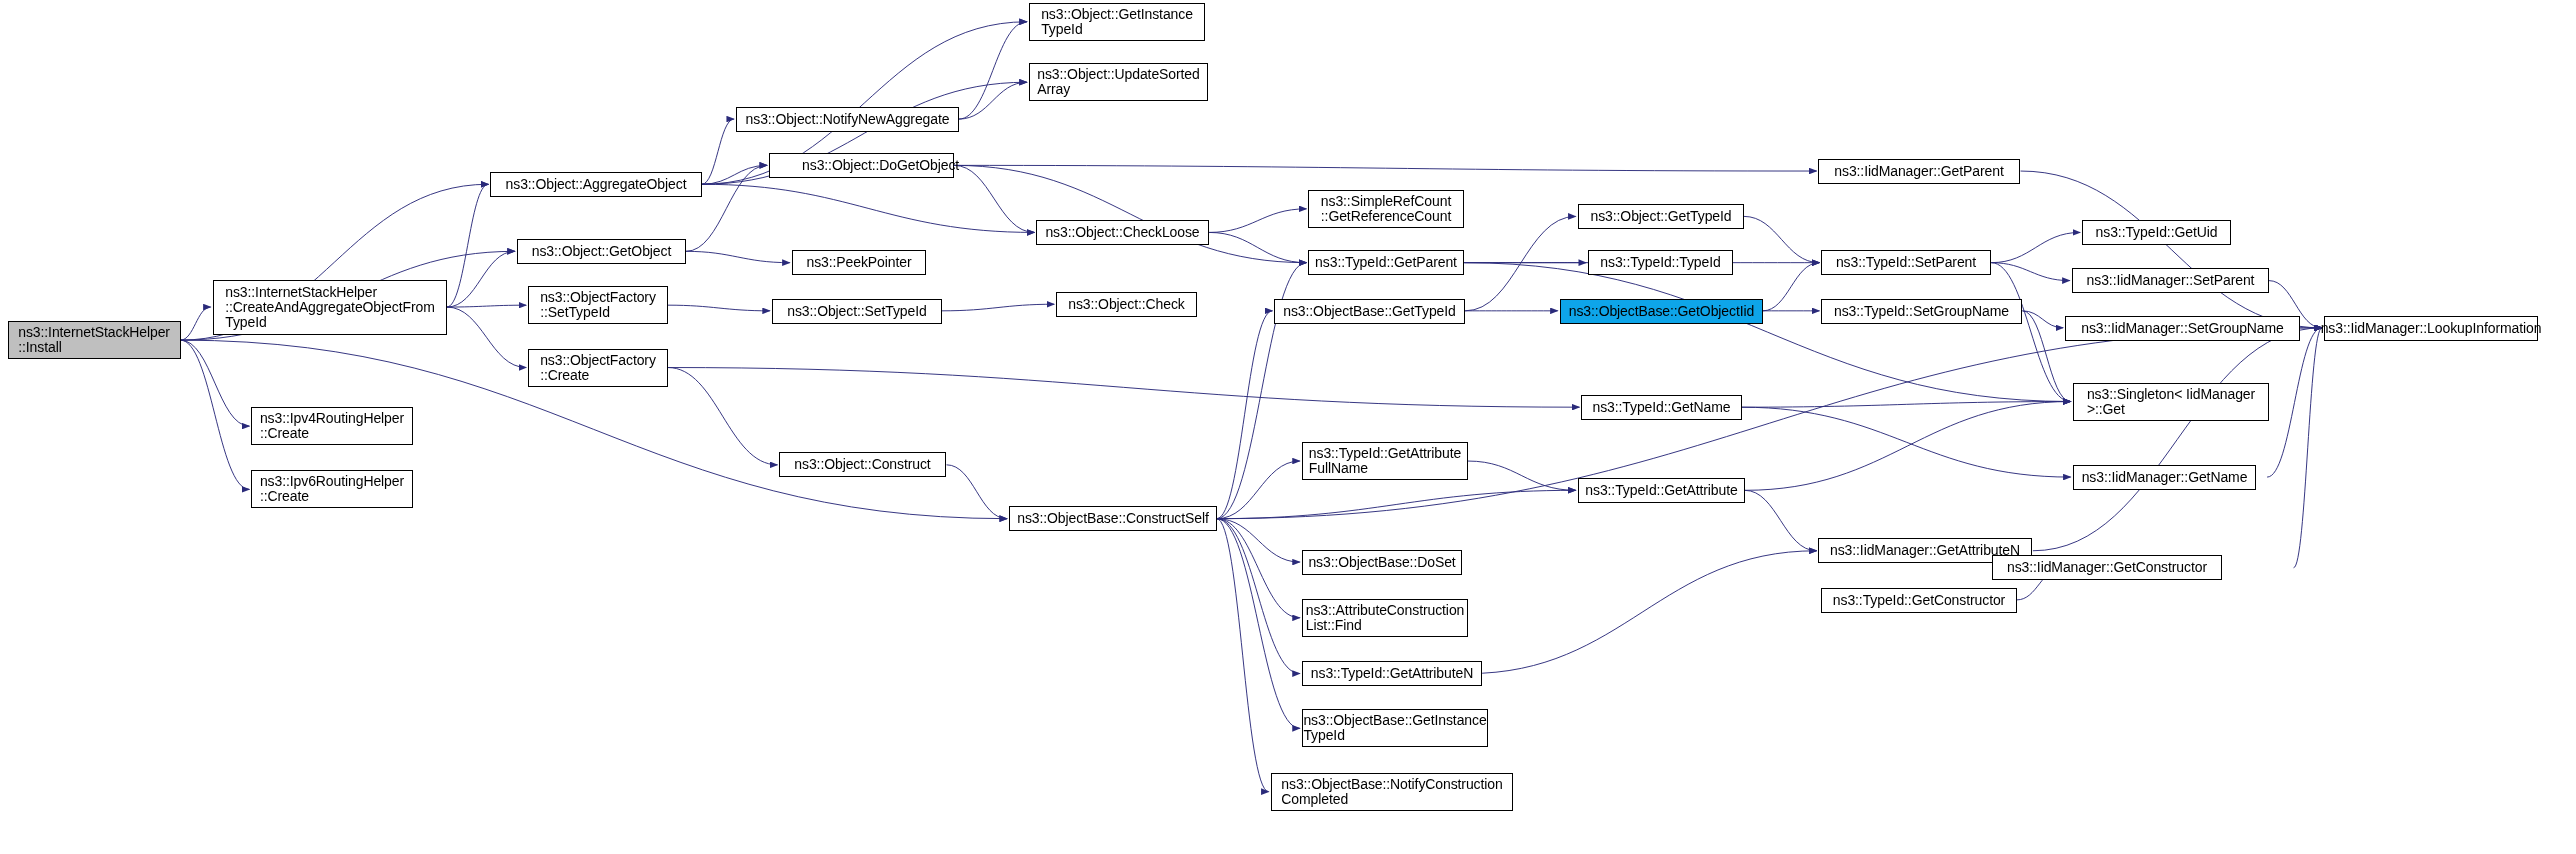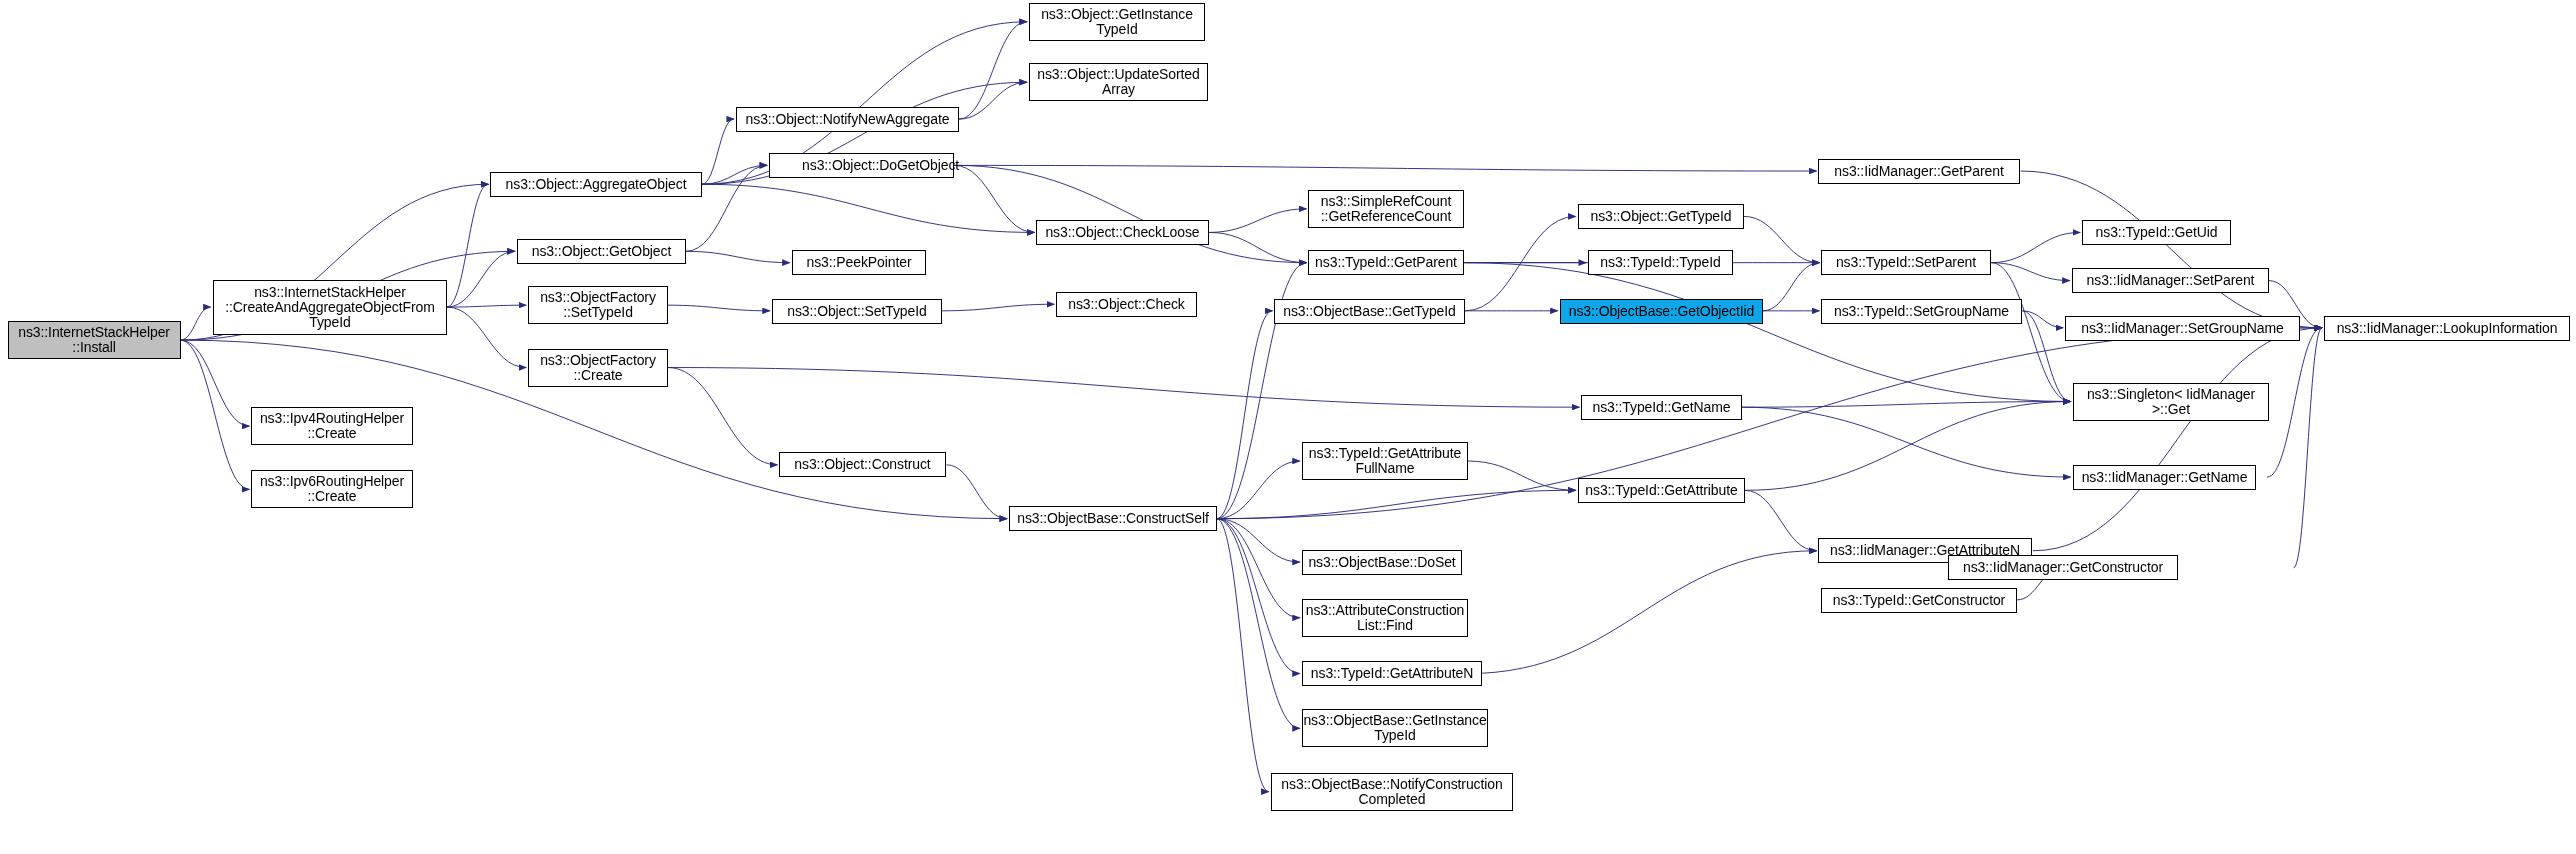--- a/index.html
+++ b/index.html
@@ -27,21 +27,20 @@
     position: absolute;
     box-sizing: border-box;
     border: 0.9px solid #000000;
     background: #ffffff;
     color: #000000;
     font-size: 14px;
     line-height: 15px;
     display: flex;
     align-items: center;
     justify-content: center;
-    text-align: center;
     padding: 0.9px 2.8px;
     white-space: pre-line;
     letter-spacing: -0.1px;
   }
   .node.root {
     background: #bfbfbf;
   }
 </style>
 </head>
 <body>
@@ -172,17 +171,17 @@
       <div class="node" style="left: 1821px; top: 588px; width: 196px; height: 24.6px; background: rgb(255, 255, 255); border-color: rgb(0, 0, 0);">ns3::TypeId::GetConstructor</div>
       <div class="node" style="left: 1818px; top: 159px; width: 202px; height: 24.6px; background: rgb(255, 255, 255); border-color: rgb(0, 0, 0);">ns3::IidManager::GetParent</div>
       <div class="node" style="left: 1821px; top: 250px; width: 170px; height: 24.6px; background: rgb(255, 255, 255); border-color: rgb(0, 0, 0);">ns3::TypeId::SetParent</div>
       <div class="node" style="left: 1821px; top: 299px; width: 201px; height: 24.6px; background: rgb(255, 255, 255); border-color: rgb(0, 0, 0);">ns3::TypeId::SetGroupName</div>
       <div class="node" style="left: 2082px; top: 220px; width: 149px; height: 24.6px; background: rgb(255, 255, 255); border-color: rgb(0, 0, 0);">ns3::TypeId::GetUid</div>
       <div class="node" style="left: 2072px; top: 268px; width: 197px; height: 24.6px; background: rgb(255, 255, 255); border-color: rgb(0, 0, 0);">ns3::IidManager::SetParent</div>
       <div class="node" style="left: 2065px; top: 316px; width: 235px; height: 24.6px; background: rgb(255, 255, 255); border-color: rgb(0, 0, 0);">ns3::IidManager::SetGroupName</div>
       <div class="node" style="left: 2073px; top: 383px; width: 196px; height: 38px; background: rgb(255, 255, 255); border-color: rgb(0, 0, 0);">ns3::Singleton&lt; IidManager
 &gt;::Get</div>
       <div class="node" style="left: 2073px; top: 465px; width: 183px; height: 24.6px; background: rgb(255, 255, 255); border-color: rgb(0, 0, 0);">ns3::IidManager::GetName</div>
-      <div class="node" style="left: 1948px; top: 555px; width: 230px; height: 24.6px; background: rgb(255, 255, 255); border-color: rgb(0, 0, 0);">ns3::IidManager::GetConstructor</div>
-      <div class="node" style="left: 2324px; top: 316px; width: 246px; height: 24.6px; background: rgb(255, 255, 255); border-color: rgb(0, 0, 0);">ns3::IidManager::LookupInformation</div>
+      <div class="node" style="left: 1992px; top: 555px; width: 230px; height: 24.6px; background: rgb(255, 255, 255); border-color: rgb(0, 0, 0);">ns3::IidManager::GetConstructor</div>
+      <div class="node" style="left: 2324px; top: 316px; width: 214px; height: 24.6px; background: rgb(255, 255, 255); border-color: rgb(0, 0, 0);">ns3::IidManager::LookupInformation</div>
     </div>
 </div>
 
 
 </body></html>

